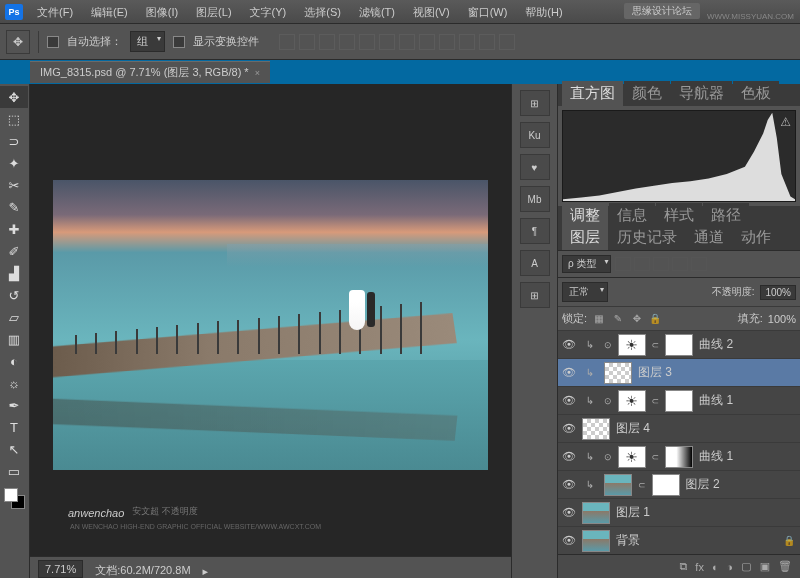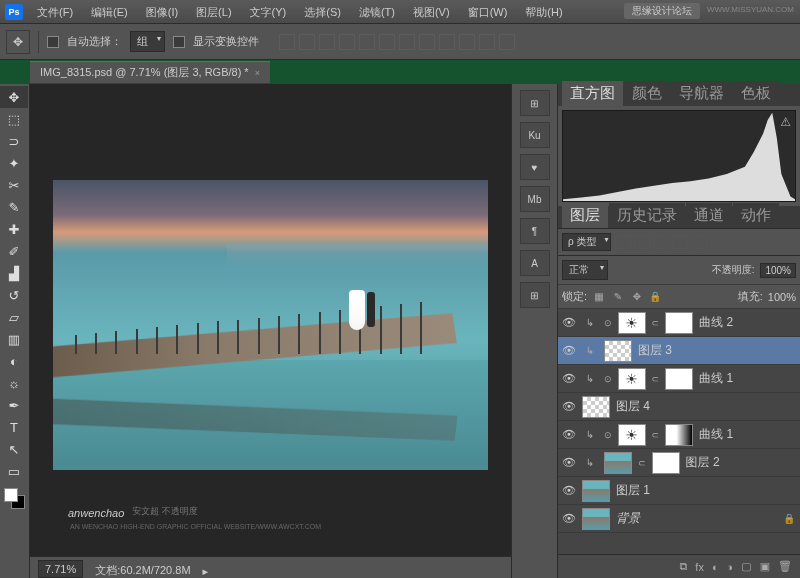--- a/index.html
+++ b/index.html
@@ -2,30 +2,30 @@
 <html><head>
 <meta charset="utf-8">
 <style>
 *{margin:0;padding:0;box-sizing:border-box;font-family:"Microsoft YaHei",Arial,sans-serif;font-size:11px;color:#ccc;user-select:none}
 body{background:#535353;width:800px;height:578px;overflow:hidden;position:relative}
 .menubar{height:24px;background:linear-gradient(#5a5a5a,#4a4a4a);display:flex;align-items:center;border-bottom:1px solid #2b2b2b}
 .menubar .logo{width:28px;height:24px;display:flex;align-items:center;justify-content:center}
 .menubar .logo-box{width:18px;height:16px;background:#1473e6;border-radius:2px;display:flex;align-items:center;justify-content:center;color:#fff;font-size:9px;font-weight:bold}
 .menubar .menu-item{padding:0 9px;line-height:24px;cursor:pointer}
 .menubar .right-badge{position:absolute;right:100px;top:3px;background:#666;padding:1px 8px;font-size:10px;border-radius:2px}
-.menubar .url-badge{position:absolute;right:6px;top:5px;font-size:8px;color:#888}
+.menubar .url-badge{position:absolute;right:6px;top:12px;font-size:8px;color:#888}
 .optbar{height:36px;background:#535353;border-bottom:1px solid #2b2b2b;display:flex;align-items:center;padding:0 6px;gap:8px}
 .optbar .tool-glyph{width:24px;height:24px;border:1px solid #3a3a3a;display:flex;align-items:center;justify-content:center;font-size:12px}
 .optbar .chk{width:12px;height:12px;border:1px solid #888;background:#3a3a3a}
 .optbar .dd{background:#3a3a3a;border:1px solid #2b2b2b;padding:2px 16px 2px 6px;position:relative}
 .optbar .dd:after{content:"▾";position:absolute;right:3px;top:2px;font-size:8px}
 .optbar .sep{width:1px;height:22px;background:#3a3a3a}
 .optbar .align-icons{display:flex;gap:4px;margin-left:12px;opacity:0.5}
 .optbar .align-icons span{width:16px;height:16px;border:1px solid #666;display:inline-block}
-.tabbar{height:24px;background:#14532d;display:flex;align-items:center;padding-left:30px}
+.tabbar{height:24px;background:#0369a1;display:flex;align-items:center;padding-left:30px}
 .tabbar .tab{background:#535353;padding:3px 10px;font-size:10px;color:#ddd;border-top:1px solid #6a6a6a}
 .tabbar .tab .close{margin-left:6px;color:#999;font-size:9px}
 .workspace{display:flex;height:494px}
 .toolbox{width:30px;background:#535353;border-right:1px solid #2b2b2b;display:flex;flex-direction:column;padding-top:2px}
 .toolbox .tool{width:28px;height:22px;display:flex;align-items:center;justify-content:center;font-size:13px;color:#ddd;cursor:pointer}
 .toolbox .tool.active{background:#3a3a3a}
 .toolbox .swatch{margin:6px 4px;position:relative;height:24px}
 .toolbox .swatch .fg{width:14px;height:14px;background:#fff;border:1px solid #888;position:absolute}
 .toolbox .swatch .bg{width:14px;height:14px;background:#000;border:1px solid #888;position:absolute;left:7px;top:7px}
 .canvas-area{flex:1;background:#262626;position:relative;display:flex;flex-direction:column}
@@ -209,20 +209,26 @@
         <div class="ptab">颜色</div>
         <div class="ptab">导航器</div>
         <div class="ptab">色板</div>
       </div>
     <div class="histogram">
       <span class="warn">⚠</span>
       <svg viewBox="0 0 255 100" preserveAspectRatio="none">
           <path id="histo-path" fill="#ddd" d="M0,100 L0,98 L20,96 L40,94 L60,90 L80,86 L100,83 L120,80 L140,78 L160,75 L180,70 L200,62 L210,45 L220,25 L225,10 L230,2 L235,30 L240,70 L250,95 L255,98 L255,100 Z"></path>
         </svg>
     </div>
+    <div class="panel-tabs" id="ptabs2">
+        <div class="ptab active">调整</div>
+        <div class="ptab">信息</div>
+        <div class="ptab">样式</div>
+        <div class="ptab">路径</div>
+      </div>
     <div class="panel-tabs" id="ptabs3">
         <div class="ptab active">图层</div>
         <div class="ptab">历史记录</div>
         <div class="ptab">通道</div>
         <div class="ptab">动作</div>
       </div>
 
     <div class="layers-head">
       <div class="dd">ρ 类型</div>
       <div class="filter-icons">
@@ -296,21 +302,21 @@
           <span class="name">图层 2</span>
         </div>
         <div class="layer">
           <span class="eye">👁</span>
           <div class="thumb img"></div>
           <span class="name">图层 1</span>
         </div>
         <div class="layer">
           <span class="eye">👁</span>
           <div class="thumb img"></div>
-          <span class="name" style="font-style:italic">背景</span>
+          <span class="name" style="">背景</span>
           <span class="lock">🔒</span>
         </div>
       </div>
 
     <div class="layer-footer">
       <span>⧉</span>
       <span>fx</span>
       <span>◐</span>
       <span>◑</span>
       <span>▢</span>

